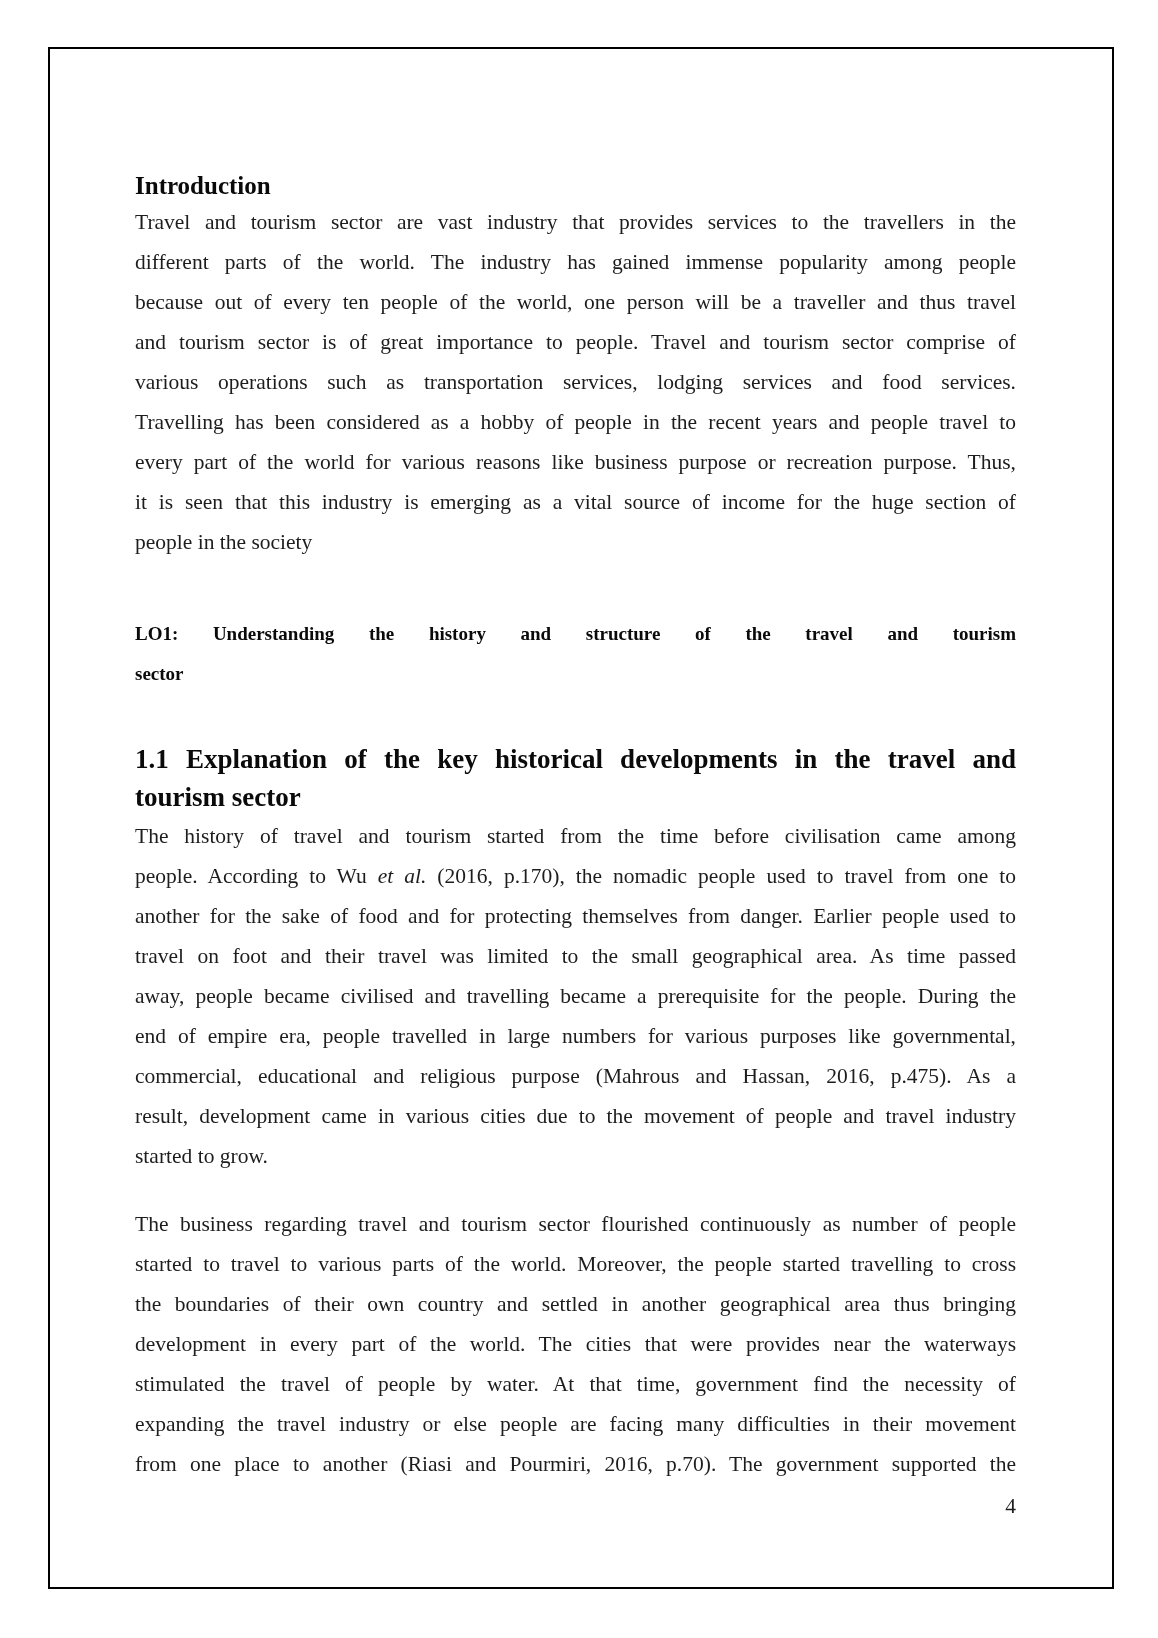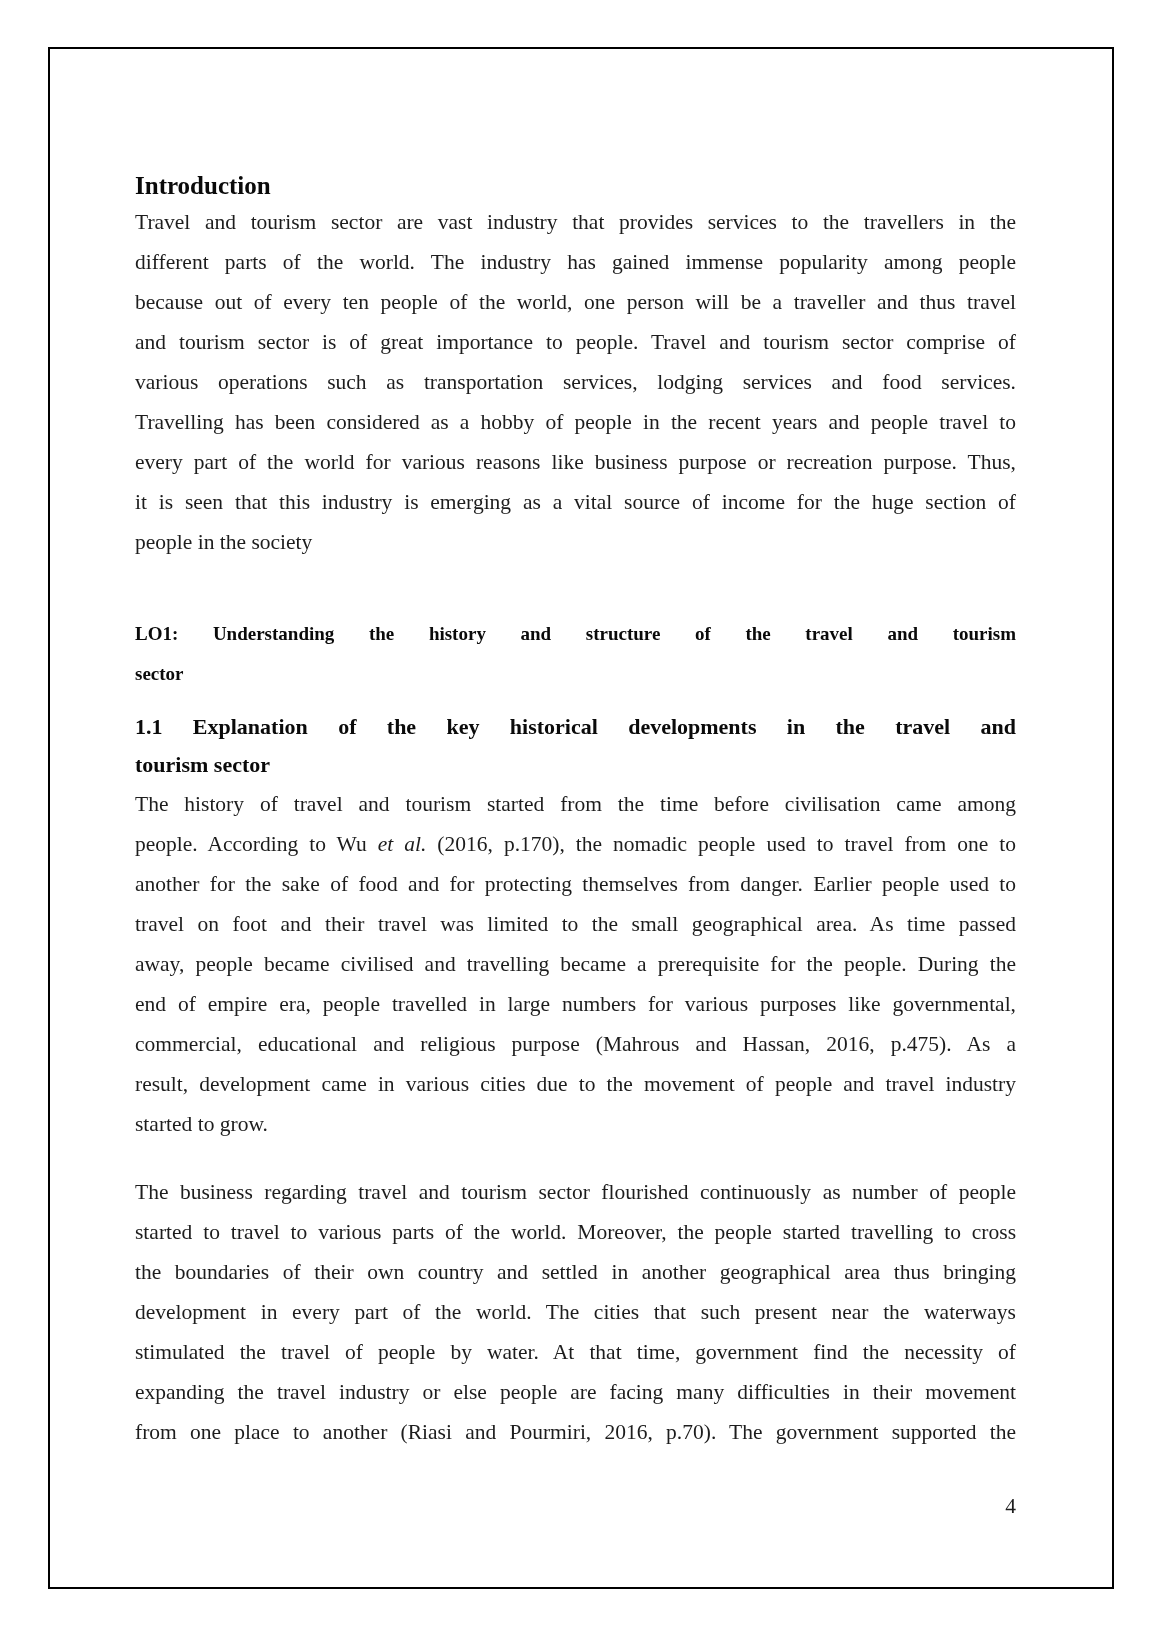--- a/index.html
+++ b/index.html
@@ -39,22 +39,22 @@
   .h-intro {
     font-size: 25px;
     line-height: 32px;
   }
   .h-lo1 {
     margin-top: 52px;
     font-size: 19px;
     line-height: 40px;
   }
   .h-sub {
-    margin-top: 14px;
-    font-size: 22px;
+    margin-top: 46px;
+    font-size: 27px;
     line-height: 38px;
   }
   .para {
     font-size: 21.5px;
     line-height: 40px;
     color: #1d1d1d;
   }
   .p-business {
     margin-top: 28px;
   }
@@ -123,21 +123,21 @@
         <div class="line">end of empire era, people travelled in large numbers for various purposes like governmental,</div>
         <div class="line">commercial, educational and religious purpose (Mahrous and Hassan, 2016, p.475). As a</div>
         <div class="line">result, development came in various cities due to the movement of people and travel industry</div>
         <div class="line last">started to grow.</div>
       </div>
 
     <div class="para p-business">
         <div class="line">The business regarding travel and tourism sector flourished continuously as number of people</div>
         <div class="line">started to travel to various parts of the world. Moreover, the people started travelling to cross</div>
         <div class="line">the boundaries of their own country and settled in another geographical area thus bringing</div>
-        <div class="line">development in every part of the world. The cities that such present near the waterways</div>
+        <div class="line">development in every part of the world. The cities that were provides near the waterways</div>
         <div class="line">stimulated the travel of people by water. At that time, government find the necessity of</div>
         <div class="line">expanding the travel industry or else people are facing many difficulties in their movement</div>
         <div class="line">from one place to another (Riasi and Pourmiri, 2016, p.70). The government supported the</div>
       </div>
   </div>
 
   <div class="page-number">4</div>
 </div>
 
 </body></html>

